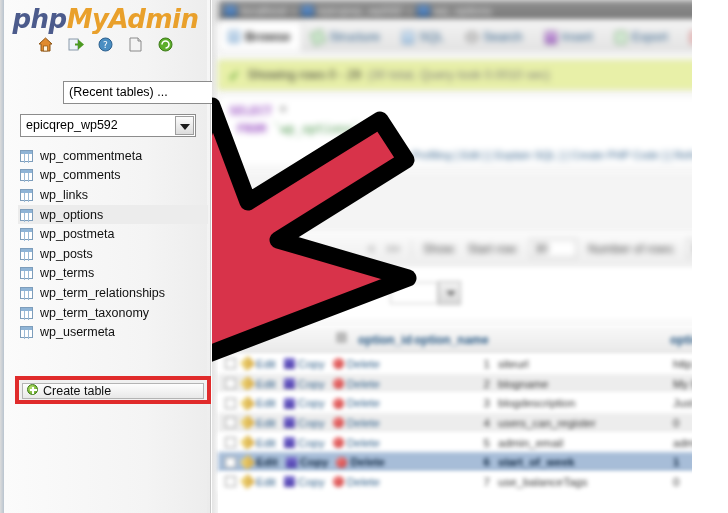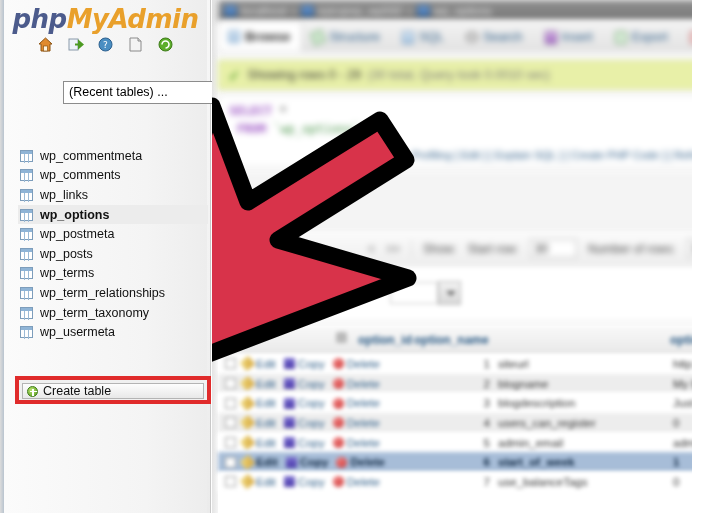--- a/index.html
+++ b/index.html
@@ -46,41 +46,41 @@
   .sel-box .sel-btn { position: absolute; right: 1px; top: 1px; width: 19px; height: 19px;
                       background: linear-gradient(to bottom,#fbfbfb,#dcdcdc);
                       border: 1px solid #9d9d9d; }
   .sel-box .sel-btn:after { content: ""; position: absolute; left: 4px; top: 7px;
                       border-left: 5px solid transparent; border-right: 5px solid transparent;
                       border-top: 6px solid #1a1a1a; }
 
   #tablelist { position: absolute; left: 14px; top: 146px; width: 190px; }
   .tl-row { position: relative; height: 19.6px; display: flex; align-items: center;
             padding-left: 2px; }
-  .tl-row.hl { background: #ececec; font-weight: bold; }
+  .tl-row.hl { background: #ececec; }
   .tbl-icon { width: 13px; height: 12px; flex: 0 0 13px; margin-right: 7px;
               background: linear-gradient(to bottom, #8fb4d6 0 3px, #ffffff 3px 12px);
               border: 1px solid #7d9dbb; position: relative; }
   .tbl-icon:before { content: ""; position: absolute; left: 3px; top: 3px; width: 1px;
                      height: 9px; background: #9dbbd6; }
   .tbl-icon:after { content: ""; position: absolute; left: 7px; top: 3px; width: 1px;
                     height: 9px; background: #9dbbd6; }
   .tl-label { font-size: 12.5px; color: #111; font-family: "Liberation Sans", sans-serif;
               white-space: nowrap; }
 
   
   #create-highlight {
     position: absolute; left: 11px; top: 376px; width: 196px; height: 28px;
     border: 4px solid #e02b2b; background: #f0f0f0;
   }
   #create-btn {
     position: absolute; left: 3px; top: 3px; width: 182px; height: 16px;
     background: linear-gradient(to bottom,#fdfdfd,#e8e8e8);
     border: 1px solid #b4b4b4;
-    display: flex; align-items: center; padding-left: 4px;
+    display: flex; padding-left: 4px;
   }
   #create-btn .plus-ic { width: 11px; height: 11px; border-radius: 50%;
     background: radial-gradient(circle at 35% 30%, #b6e06d, #5aa021);
     border: 1px solid #3d7a14; position: relative; flex: 0 0 11px; margin-right: 5px; }
   #create-btn .plus-ic:before { content:""; position:absolute; left:2px; top:4px;
     width:7px; height:1.5px; background:#fff; }
   #create-btn .plus-ic:after { content:""; position:absolute; left:4px; top:2px;
     width:1.5px; height:7px; background:#fff; }
   #create-btn .ct-label { font-size: 12.5px; color: #101010; white-space: nowrap;
     font-family: "Liberation Sans", sans-serif; }
@@ -249,20 +249,26 @@
         </span>
       </div>
 
       <div class="sel-wrap" style="top:81px;margin-left:43px;">
         <div class="sel-box">
           <span class="sel-text">(Recent tables) ...</span>
           <span class="sel-btn"></span>
         </div>
       </div>
 
+      <div class="sel-wrap" style="top:114px;">
+        <div class="sel-box">
+          <span class="sel-text">epicqrep_wp592</span>
+          <span class="sel-btn"></span>
+        </div>
+      </div>
 
       <div id="tablelist">
           <div class="tl-row">
             <span class="tbl-icon"></span>
             <span class="tl-label">wp_commentmeta</span>
           </div>
           <div class="tl-row">
             <span class="tbl-icon"></span>
             <span class="tl-label">wp_comments</span>
           </div>

